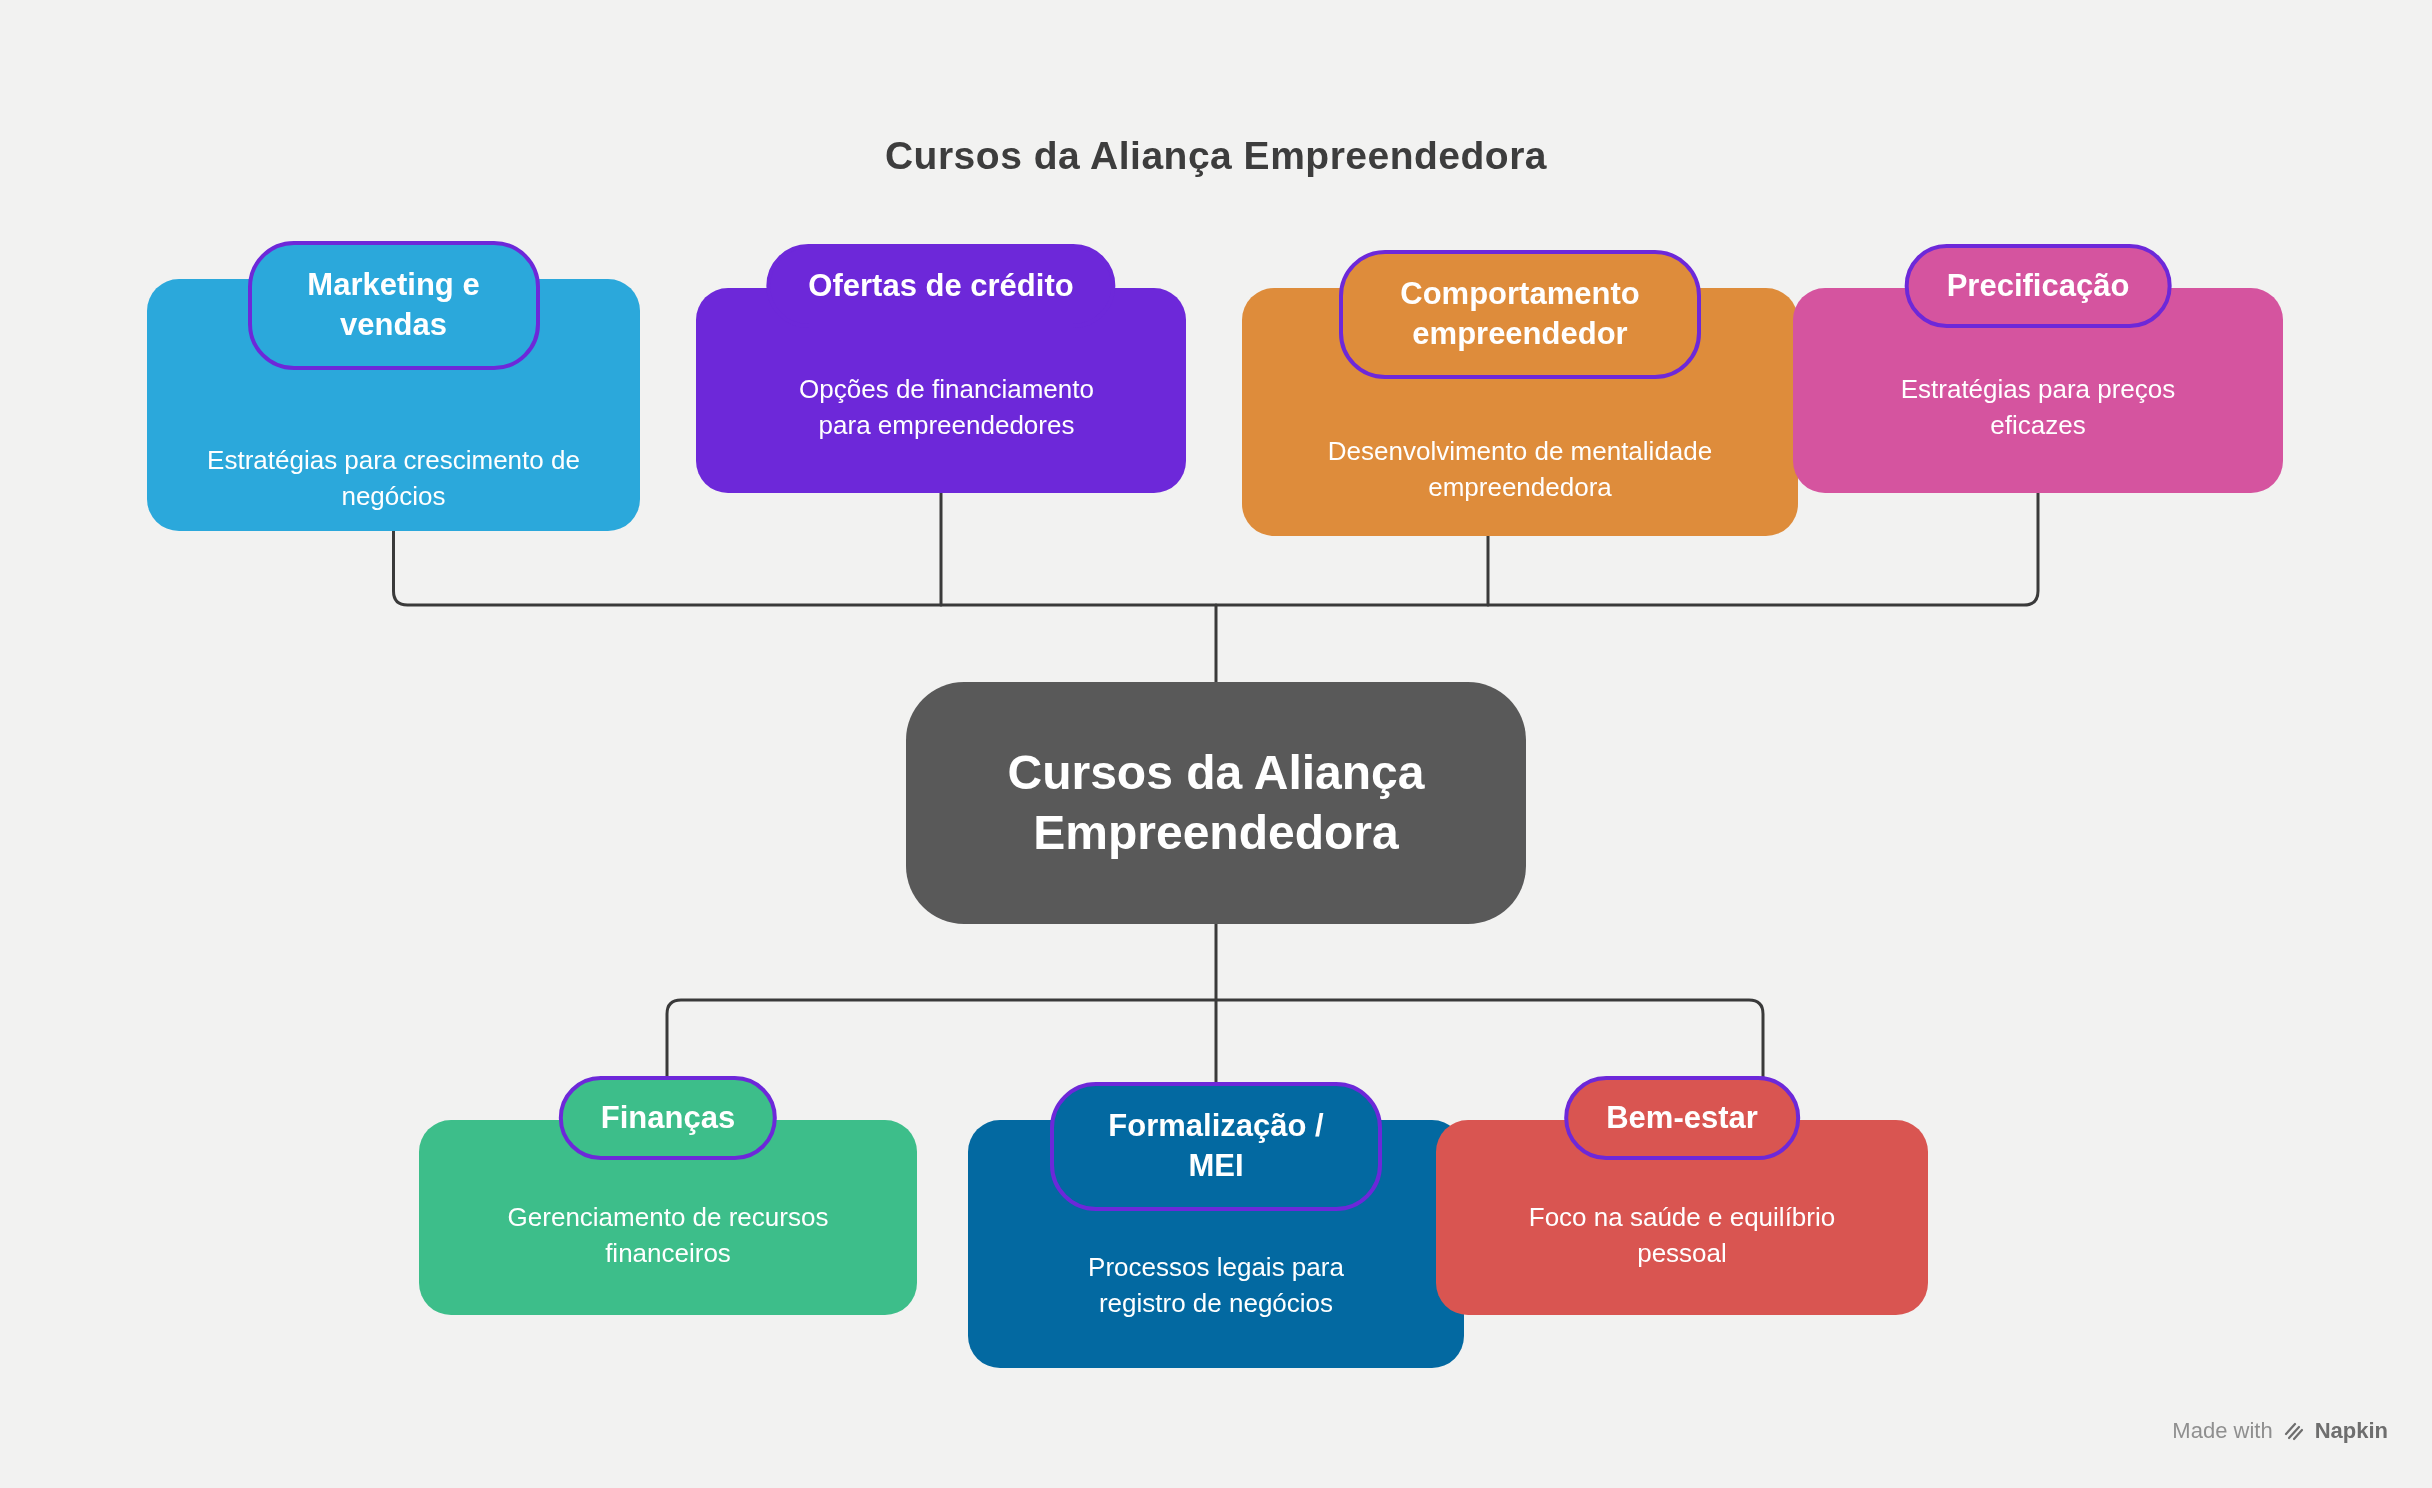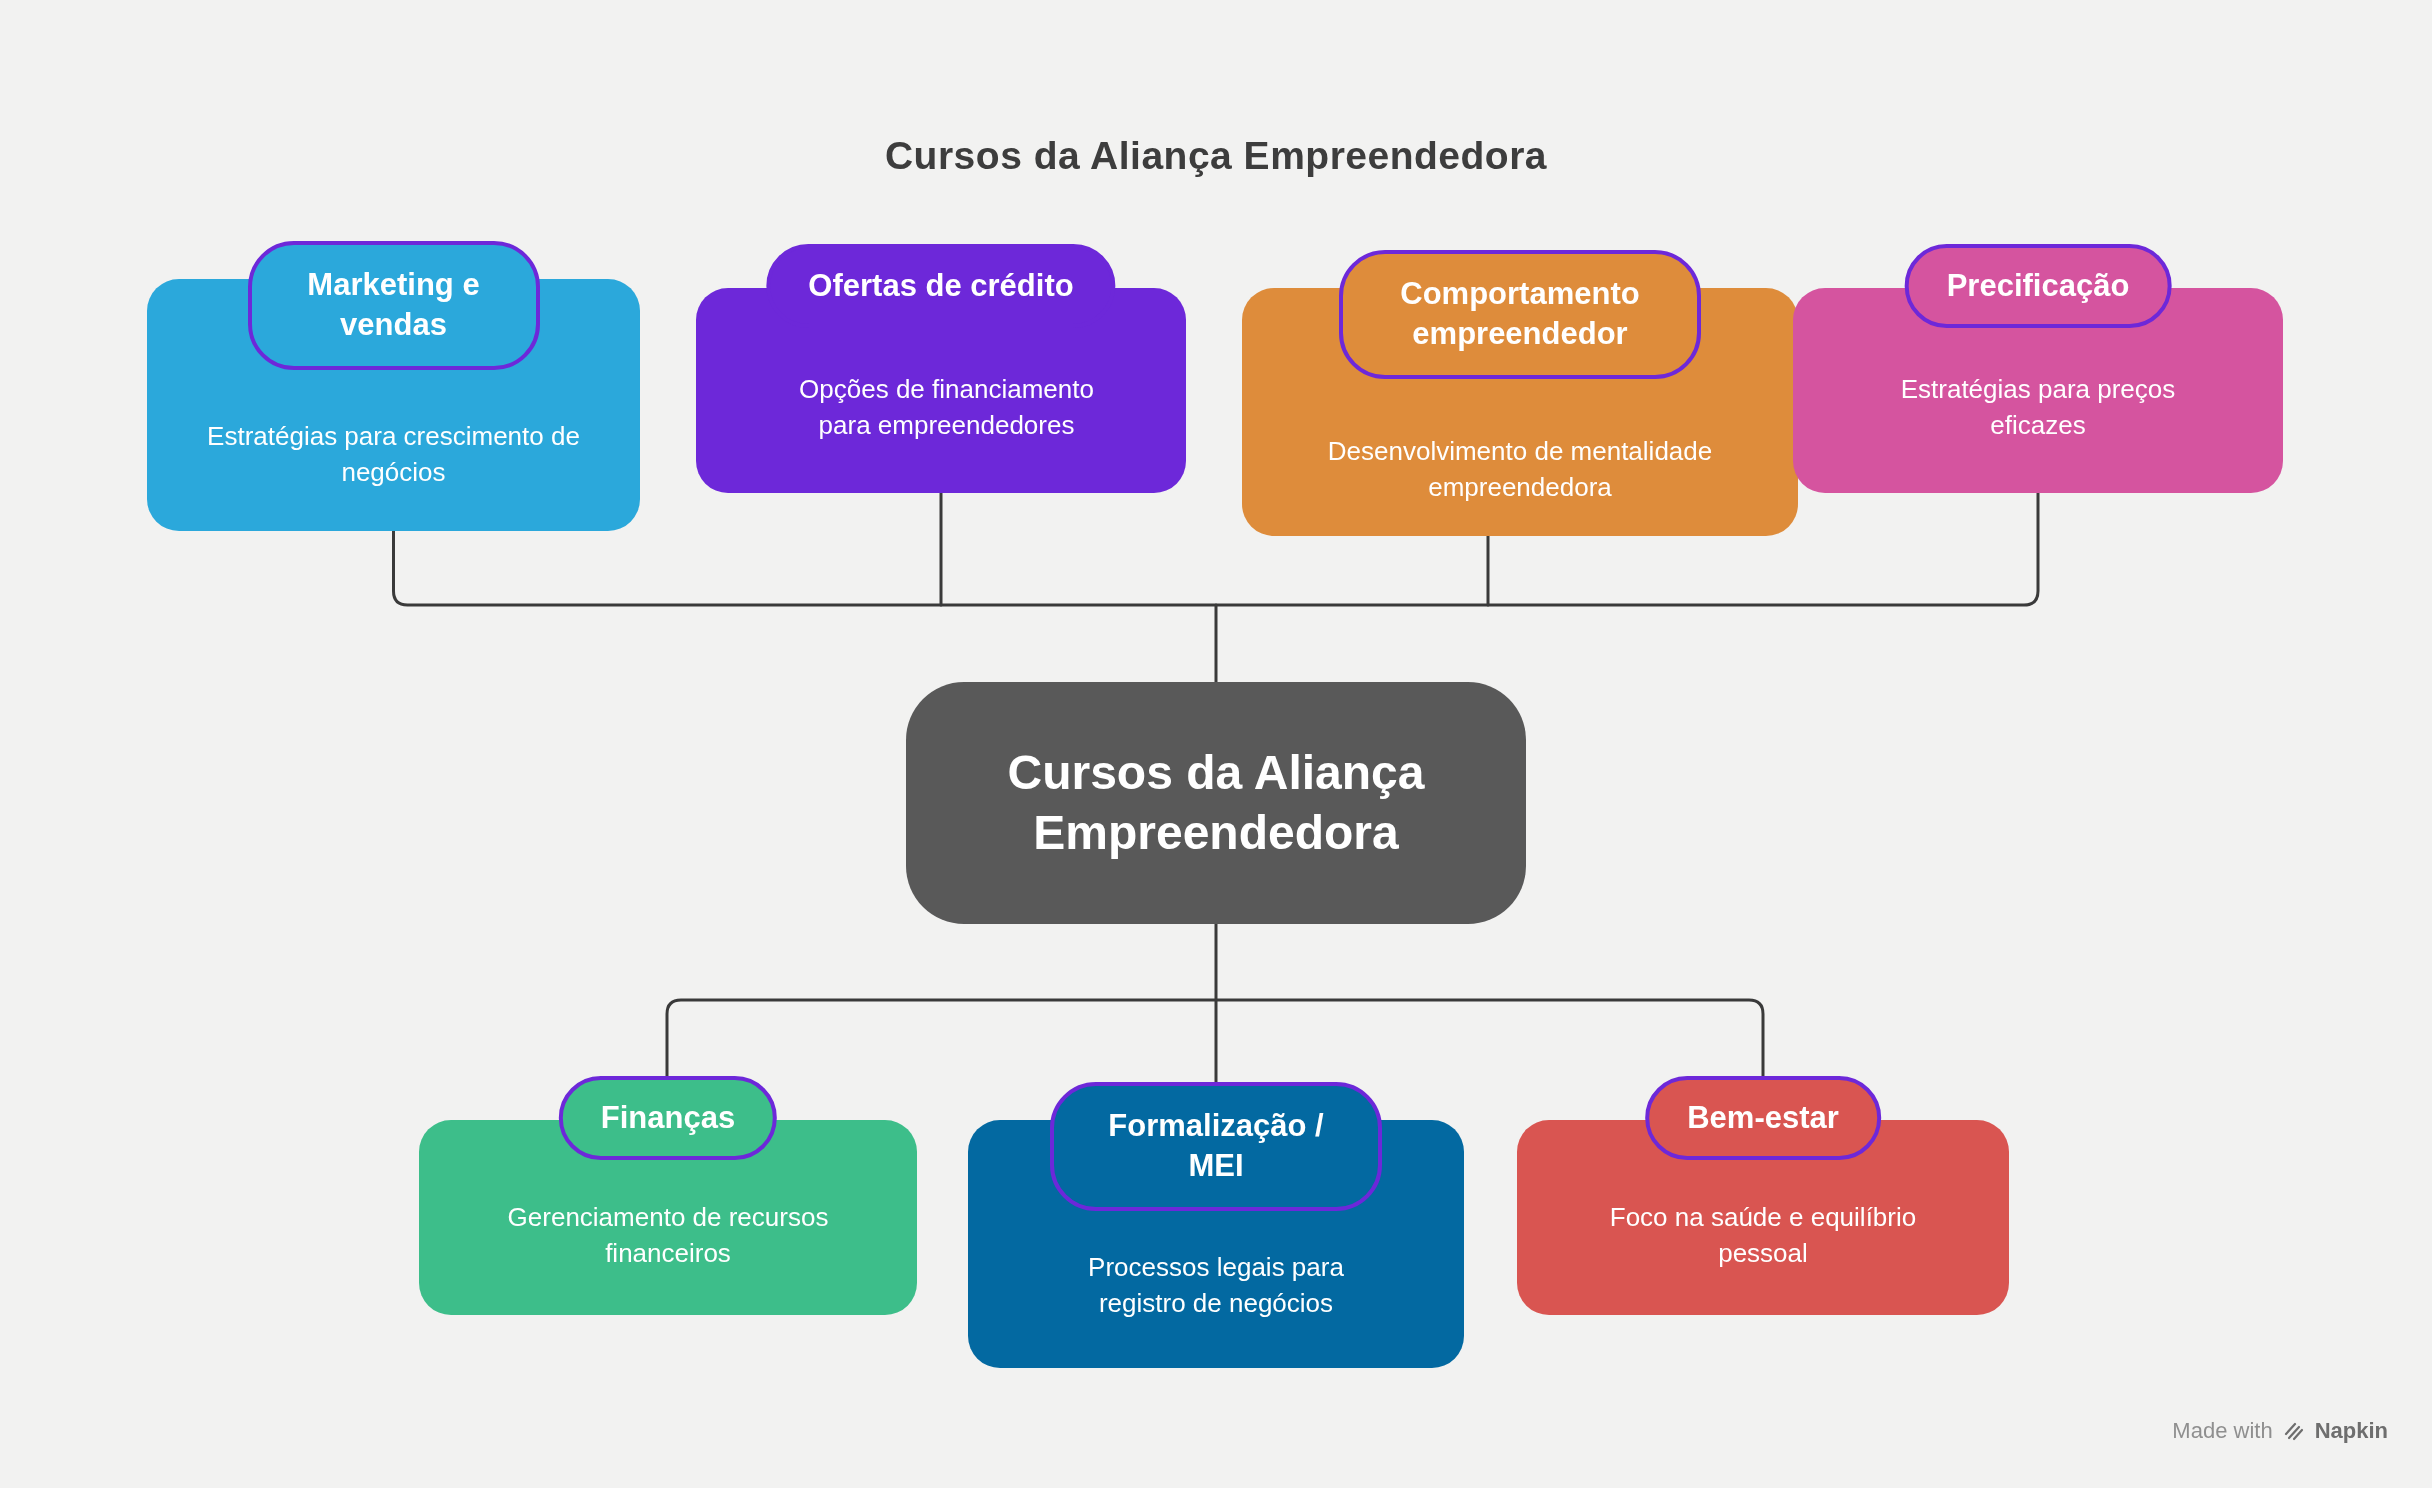--- a/index.html
+++ b/index.html
@@ -78,27 +78,27 @@
   .card--formalizacao,  .card--formalizacao .pill  { background: #0369a1; }
   .card--bemestar,      .card--bemestar .pill      { background: #D95551; }
 
   
   .card--marketing     { left: 147px;  top: 279px;  width: 493px; height: 252px; }
   .card--credito       { left: 696px;  top: 288px;  width: 490px; height: 205px; }
   .card--comportamento { left: 1242px; top: 288px;  width: 556px; height: 248px; }
   .card--precificacao  { left: 1793px; top: 288px;  width: 490px; height: 205px; }
   .card--financas      { left: 419px;  top: 1120px; width: 498px; height: 195px; }
   .card--formalizacao  { left: 968px;  top: 1120px; width: 496px; height: 248px; }
-  .card--bemestar      { left: 1517px; top: 1120px; width: 492px; height: 195px; }
+  .card--bemestar      { left: 1436px; top: 1120px; width: 492px; height: 195px; }
 
   .card--marketing .pill     { width: 292px; }
   .card--comportamento .pill { width: 362px; }
   .card--formalizacao .pill  { width: 332px; }
 
-  .card--marketing .card-body     { top: 140px; left: 24px;  right: 24px; }
+  .card--marketing .card-body     { top: 164px; left: 24px;  right: 24px; }
   .card--credito .card-body       { top: 84px;  left: 64px;  right: 64px; margin-left: 11px; }
   .card--comportamento .card-body { top: 146px; left: 76px;  right: 76px; }
   .card--precificacao .card-body  { top: 84px;  left: 76px;  right: 76px; }
   .card--financas .card-body      { top: 80px;  left: 24px;  right: 24px; }
   .card--formalizacao .card-body  { top: 130px; left: 94px;  right: 94px; }
   .card--bemestar .card-body      { top: 80px;  left: 64px;  right: 64px; }
 
   .center-node {
     position: absolute;
     z-index: 2;

